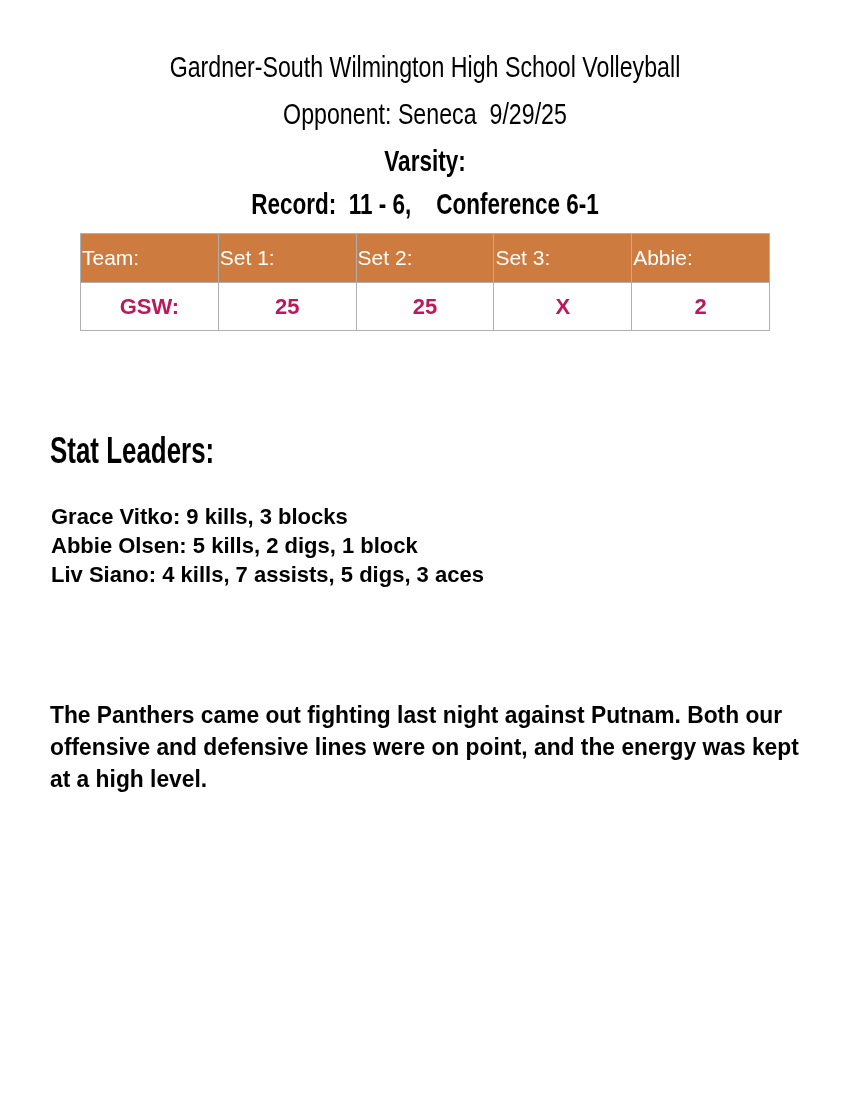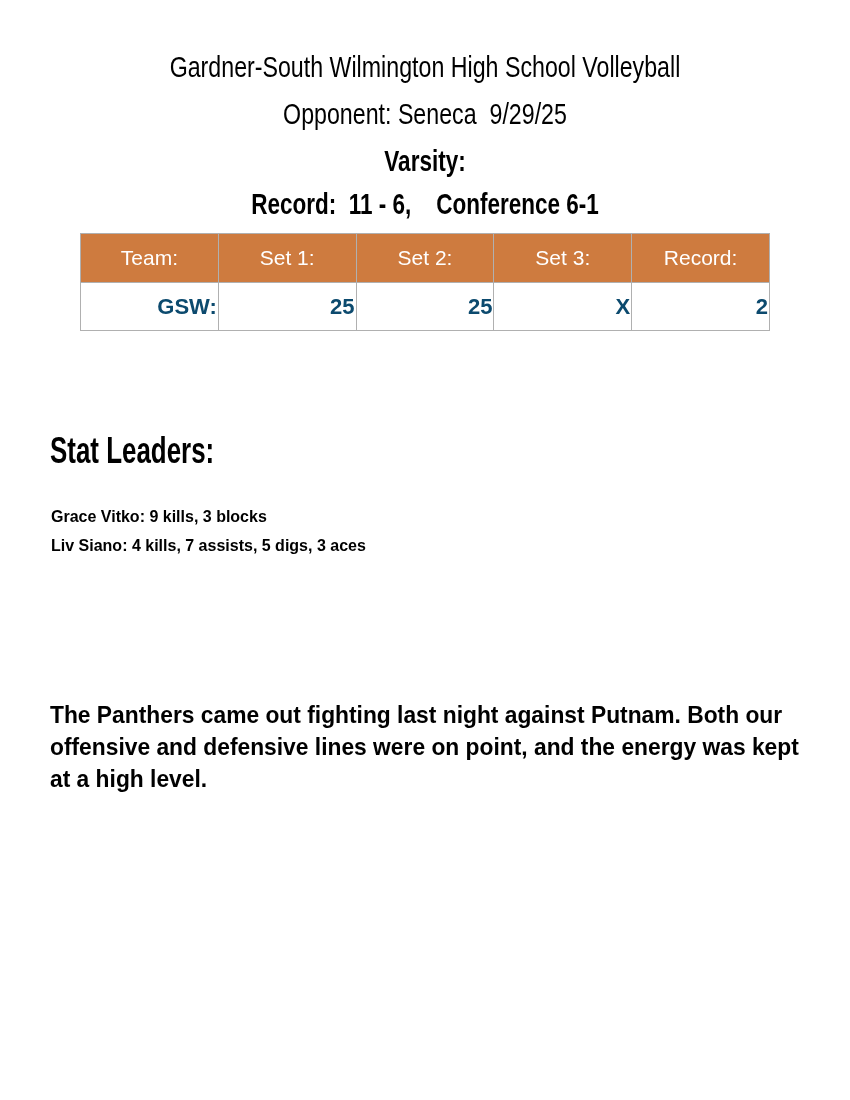--- a/index.html
+++ b/index.html
@@ -55,52 +55,52 @@
     width: 690px;
     border-collapse: collapse;
     table-layout: fixed;
   }
   table.score-table th {
     background: #CE7B3F;
     color: #ffffff;
     font-weight: normal;
     font-size: 21px;
     height: 46px;
-    text-align: center;
+    text-align: left;
     vertical-align: middle;
     border: 1px solid #B0B0B0;
   }
   table.score-table td {
     background: #ffffff;
-    color: #0c4a6e;
+    color: #be185d;
     font-weight: bold;
     font-size: 22px;
     height: 45px;
-    text-align: right;
+    text-align: center;
     vertical-align: middle;
     border: 1px solid #B0B0B0;
   }
   .stat-leaders-heading {
     position: absolute;
     top: 433px;
     left: 50px;
     font-size: 36px;
     line-height: 36px;
     font-weight: bold;
     white-space: nowrap;
     transform: scaleX(0.72);
     transform-origin: left top;
   }
   .stat-lines {
     position: absolute;
     top: 502px;
     left: 51px;
   }
   .stat-line {
-    font-size: 16px;
+    font-size: 22px;
     line-height: 29px;
     font-weight: bold;
     white-space: pre-wrap;
   }
   .recap-paragraph {
     position: absolute;
     top: 699px;
     left: 50px;
     width: 800px;
     font-size: 24px;
@@ -124,36 +124,37 @@
 
   <div class="center-line record-line">Record:  11 - 6,    Conference 6-1</div>
 
   <table class="score-table">
     <thead>
       <tr>
         <th>Team:</th>
         <th>Set 1:</th>
         <th>Set 2:</th>
         <th>Set 3:</th>
-        <th>Record:</th>
+        <th>Abbie:</th>
       </tr>
     </thead>
     <tbody>
       <tr>
         <td>GSW:</td>
         <td>25</td>
         <td>25</td>
         <td>X</td>
         <td>2</td>
       </tr>
     </tbody>
   </table>
 
   <div class="stat-leaders-heading">Stat Leaders:</div>
 
   <div class="stat-lines">
     <div class="stat-line">Grace Vitko: 9 kills, 3 blocks</div>
+    <div class="stat-line">Abbie Olsen: 5 kills, 2 digs, 1 block</div>
     <div class="stat-line">Liv Siano: 4 kills, 7 assists, 5 digs, 3 aces</div>
   </div>
 
   <div class="recap-paragraph">The Panthers came out fighting last night against Putnam. Both our offensive and defensive lines were on point, and the energy was kept at a high level.</div>
 
 </div>
 
 </body></html>

